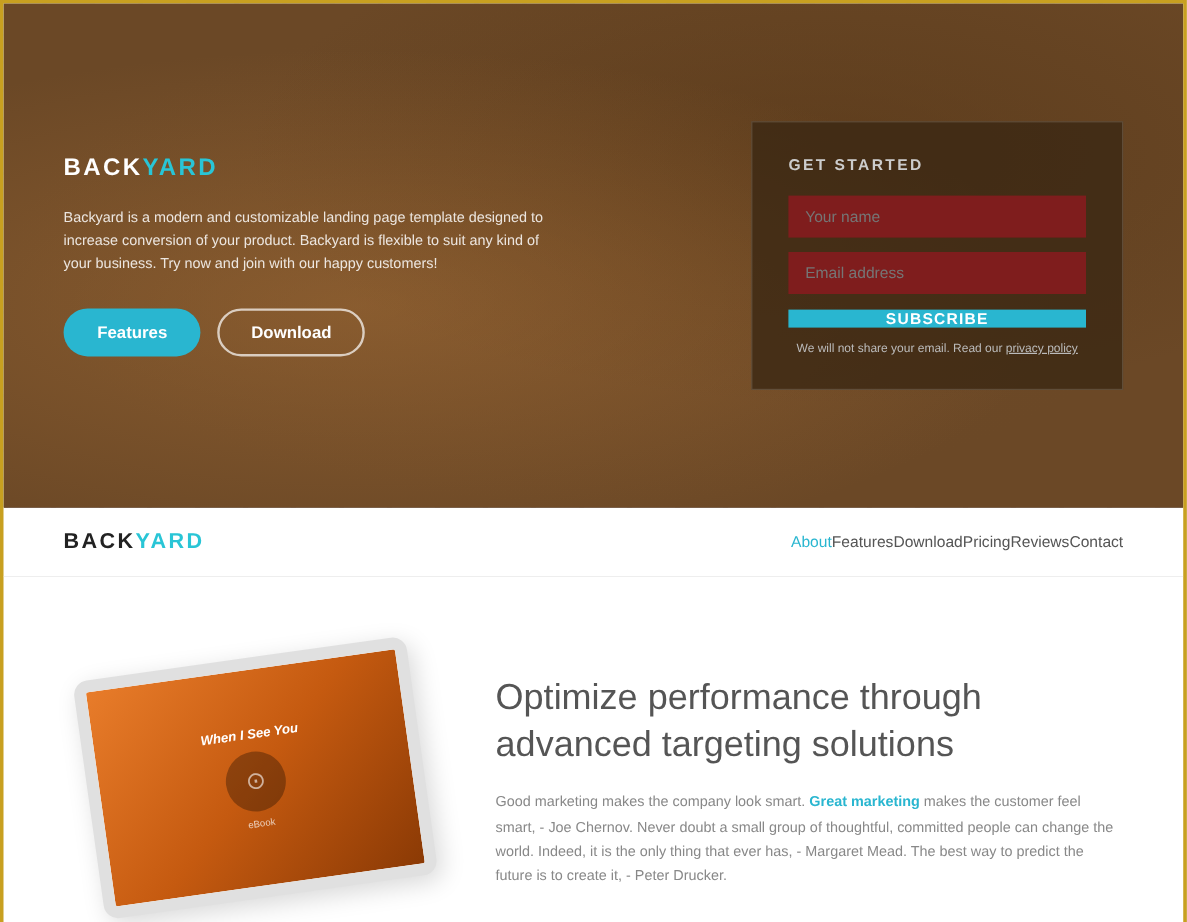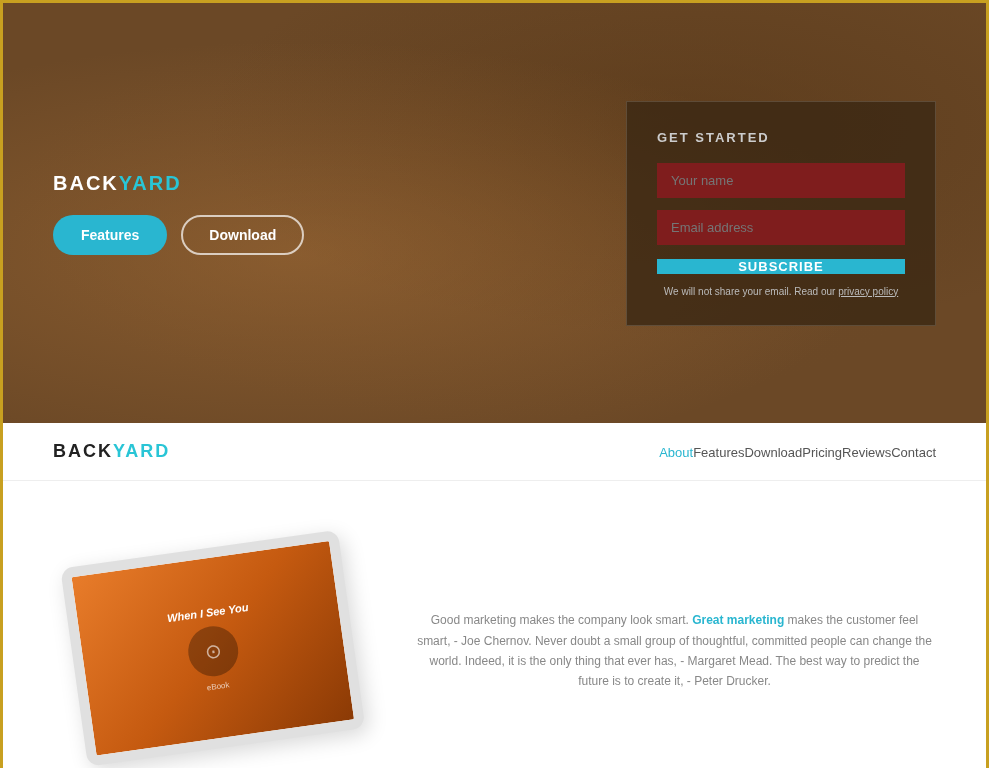--- a/index.html
+++ b/index.html
@@ -281,39 +281,39 @@
       font-weight: 300;
       color: #555;
       line-height: 1.3;
       margin-bottom: 18px;
     }
 
     .content-body {
       font-size: 12px;
       color: #888;
       line-height: 1.7;
-      text-align: center;
     }
 
     .content-body .highlight {
       color: #29b6d0;
       font-weight: 600;
     }
   </style>
 </head>
 <body>
 
 <section class="hero">
   <div class="hero-bg"></div>
   <div class="hero-photo-sim"></div>
   <div class="hero-content">
     <div class="hero-left">
       <div class="hero-logo">
         <span class="back">BACK</span><span class="yard">YARD</span>
       </div>
+      <p class="hero-subtext">Backyard is a modern and customizable landing page template designed to increase conversion of your product. Backyard is flexible to suit any kind of your business. Try now and join with our happy customers!</p>
       <div class="hero-buttons">
         <button class="btn-features">Features</button>
         <button class="btn-download">Download</button>
       </div>
     </div>
 
     <div class="hero-form-box">
       <div class="form-title">GET STARTED</div>
       <input class="form-input" type="text" placeholder="Your name" style="">
       <input class="form-input" type="email" placeholder="Email address" style="">
@@ -344,17 +344,18 @@
     <div class="tablet-frame">
       <div class="tablet-screen">
         <div class="tablet-book-title">When I See You</div>
         <div class="tablet-circle">⊙</div>
         <div class="tablet-bottom-text">eBook</div>
       </div>
     </div>
   </div>
 
   <div class="content-text">
+    <h2 class="content-headline">Optimize performance through advanced targeting solutions</h2>
     <p class="content-body">
       <span>Good marketing makes the company look smart. </span><span class="highlight">Great marketing</span><span> makes the customer feel smart, - Joe Chernov. Never doubt a small group of thoughtful, committed people can change the world. Indeed, it is the only thing that ever has, - Margaret Mead. The best way to predict the future is to create it, - Peter Drucker.</span>
     </p>
   </div>
 </section>
 
 </body></html>

